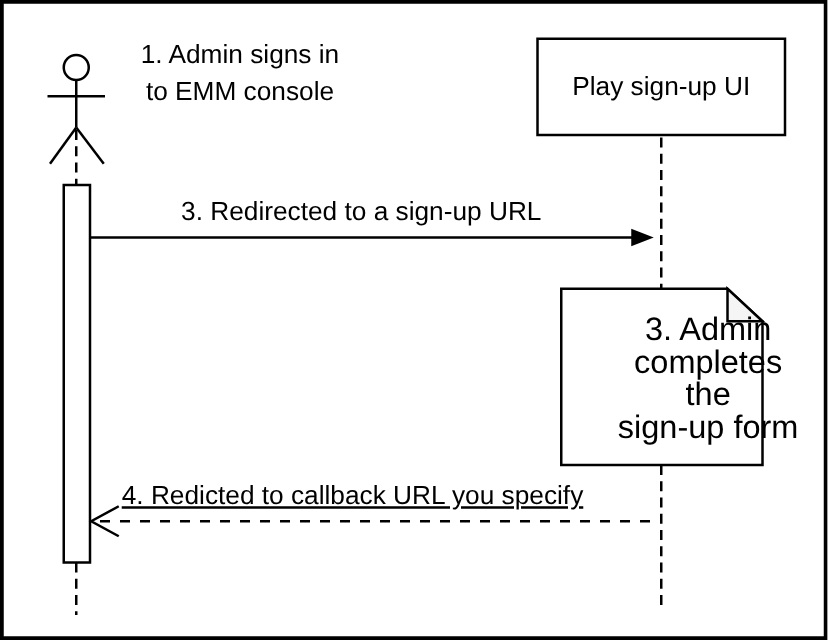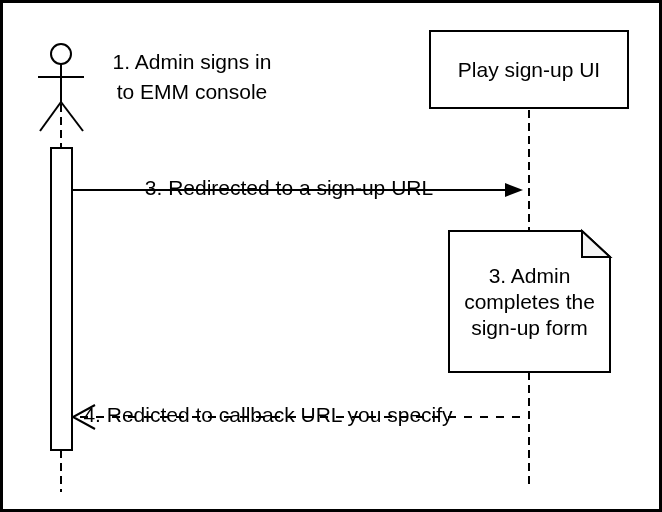--- a/index.html
+++ b/index.html
@@ -31,46 +31,46 @@
   svg.layer polygon.solid-head { fill: var(--stroke, #000000); stroke: none; }
   svg.layer path.fold { stroke: var(--stroke, #000000); stroke-width: 2; }
   .dash-life { stroke-dasharray: 8,5; }
   .dash-msg  { stroke-dasharray: 8,8; }
   .label {
     position: absolute;
     font-size: 21px;
     line-height: 30px;
     text-align: center;
     white-space: pre-line;
-    margin-top: 18px;
   }
   .label.msg { line-height: 22px; }
   .participant-box {
     position: absolute;
     left: 429px; top: 30px;
     width: 200px; height: 79px;
     box-sizing: border-box;
     border: 2px solid var(--stroke, #000000);
     background: var(--background, #ffffff);
     display: flex; align-items: center; justify-content: center;
     font-size: 21px;
     text-align: center;
   }
   .note-label {
     position: absolute;
     left: 451px; top: 233px;
     width: 157px; height: 137px;
     display: flex; align-items: center; justify-content: center;
-    font-size: 21px; line-height: 26px;
+    font-size: 26px; line-height: 26px;
     text-align: center;
     white-space: pre-line;
+    padding-left: 37px;
   }
   .step1 { left: 92px;  top: 29px;  width: 200px; }
   .step2 { left: 139px; top: 159px; width: 300px; }
-  .step4 { left: 68px;  top: 386px; width: 400px; }
+  .step4 { left: 82px;  top: 386px; width: 400px; text-decoration: underline; }
 </style>
 </head>
 <body>
 
 <div class="canvas">
 
   <svg class="layer" width="662" height="512" viewBox="0 0 662 512">
 
     <g>
       <circle cx="61" cy="54" r="10"></circle>

